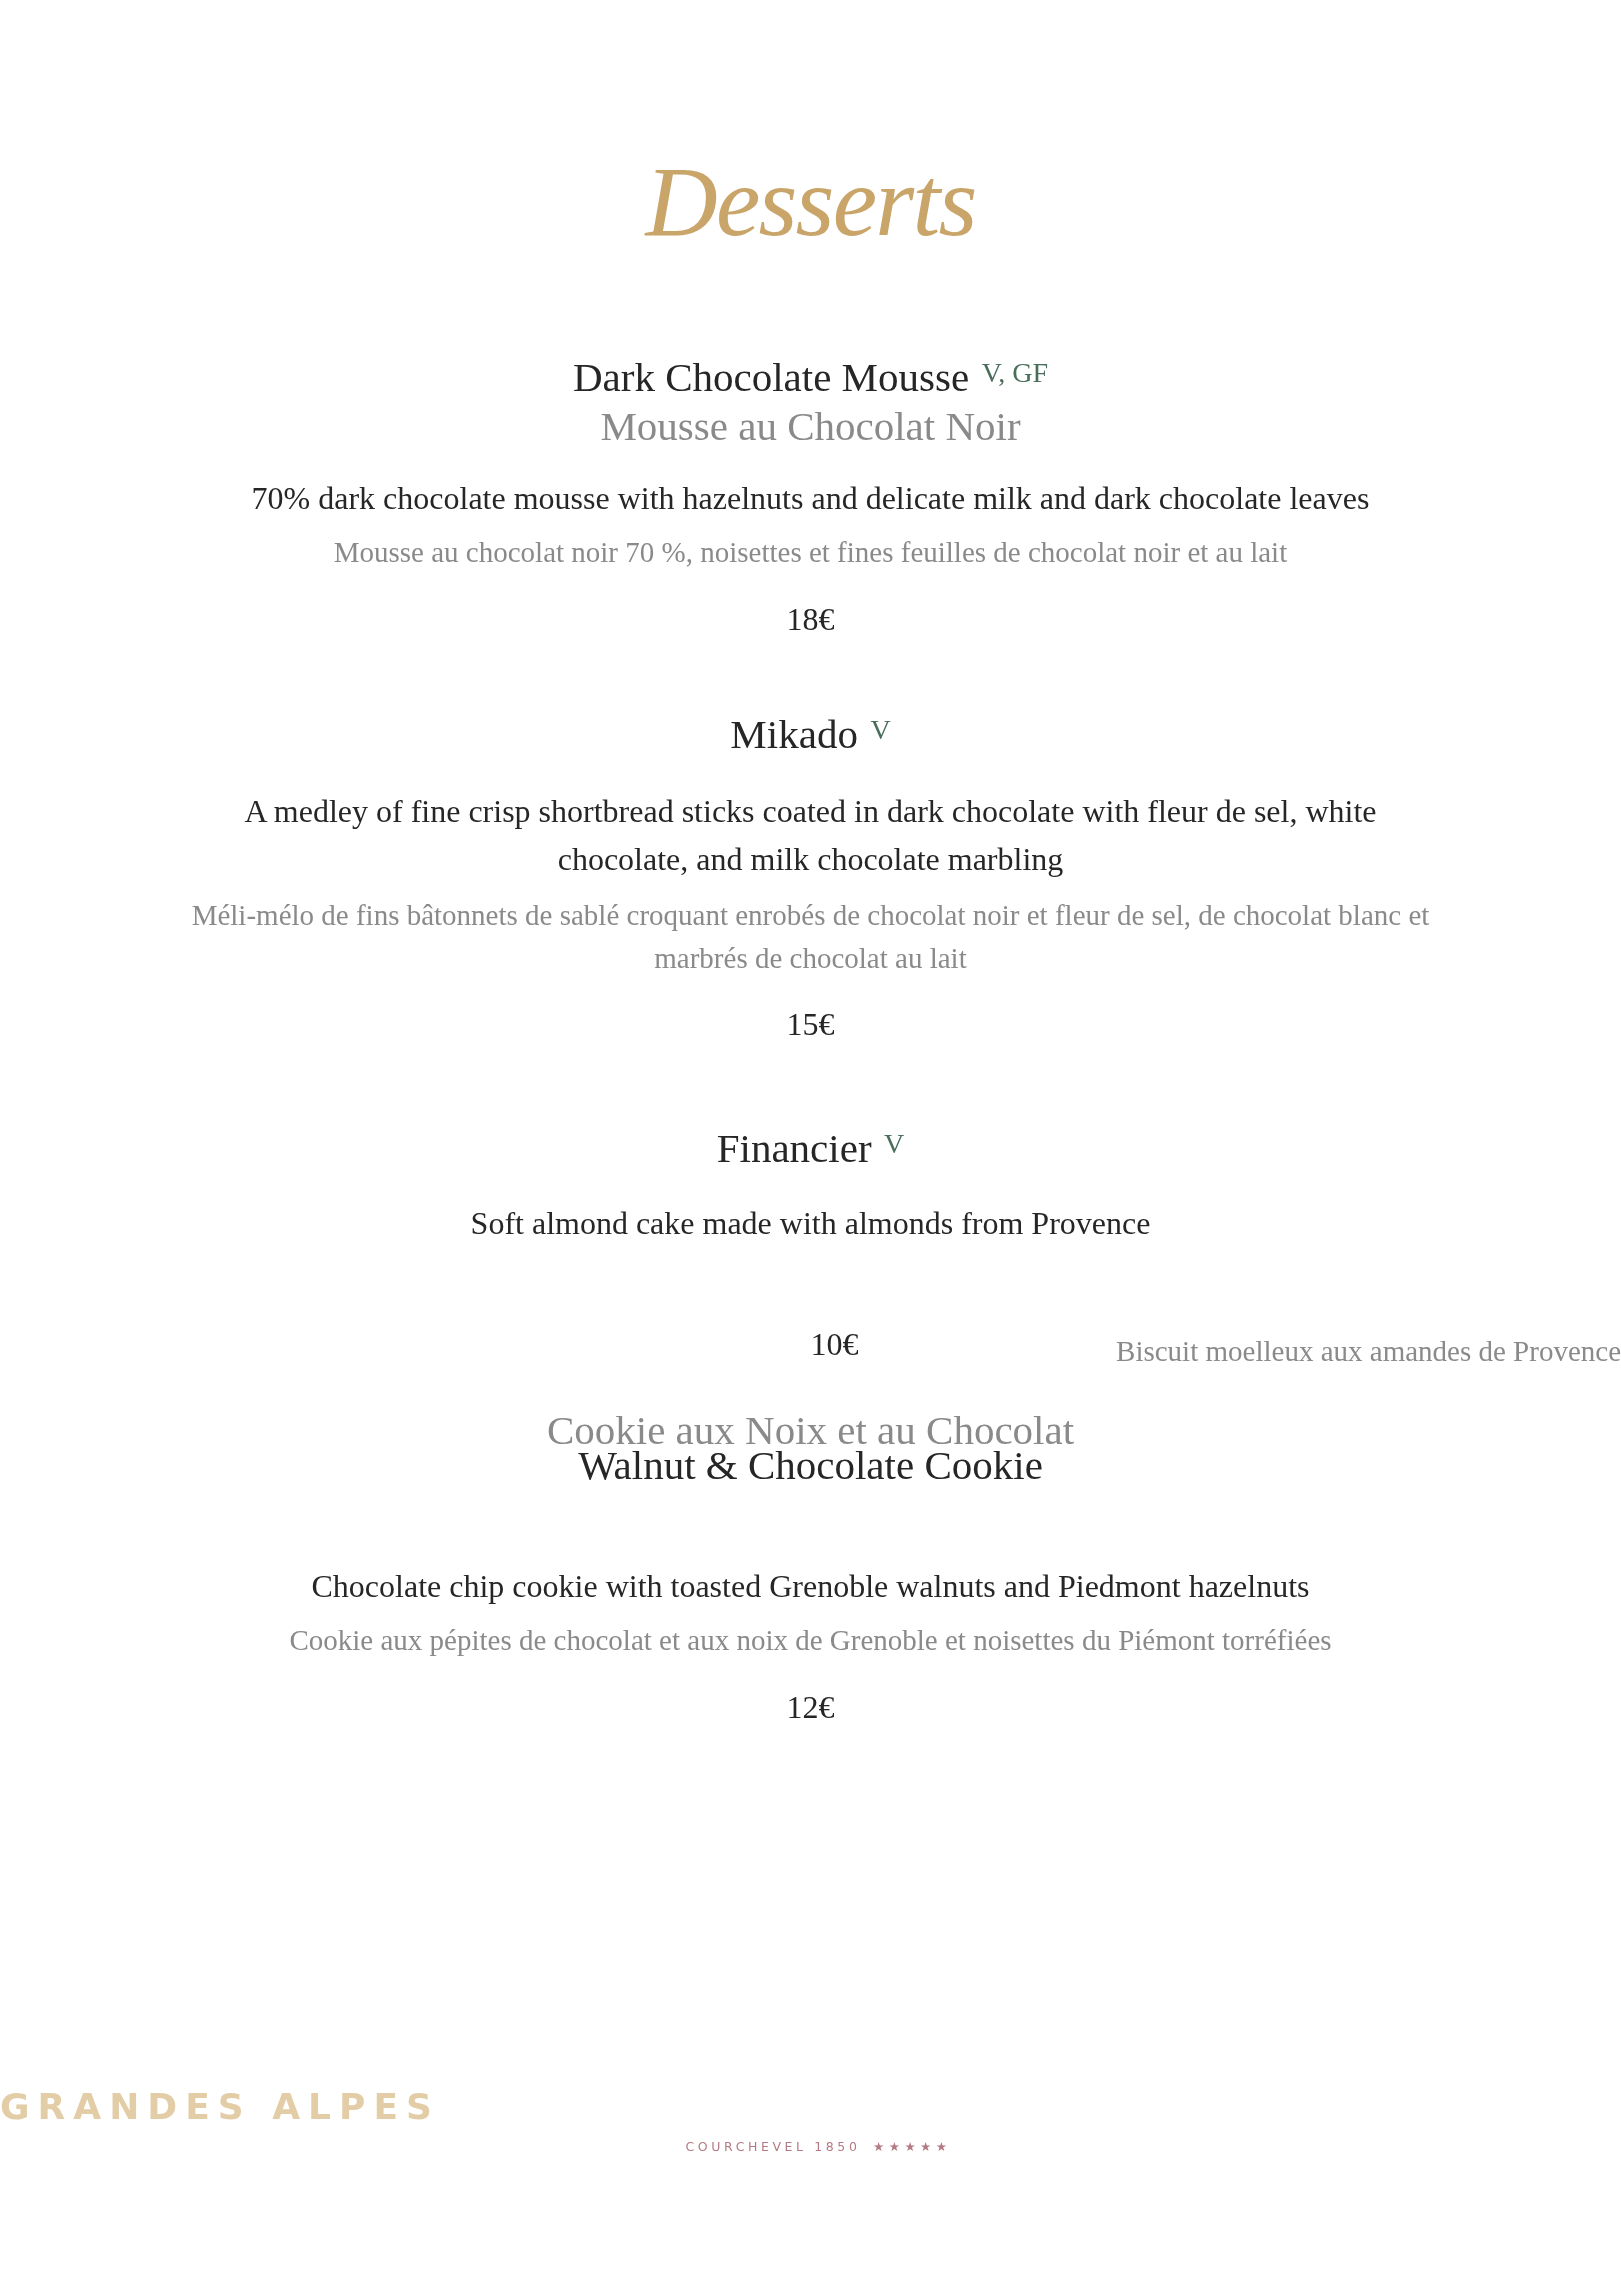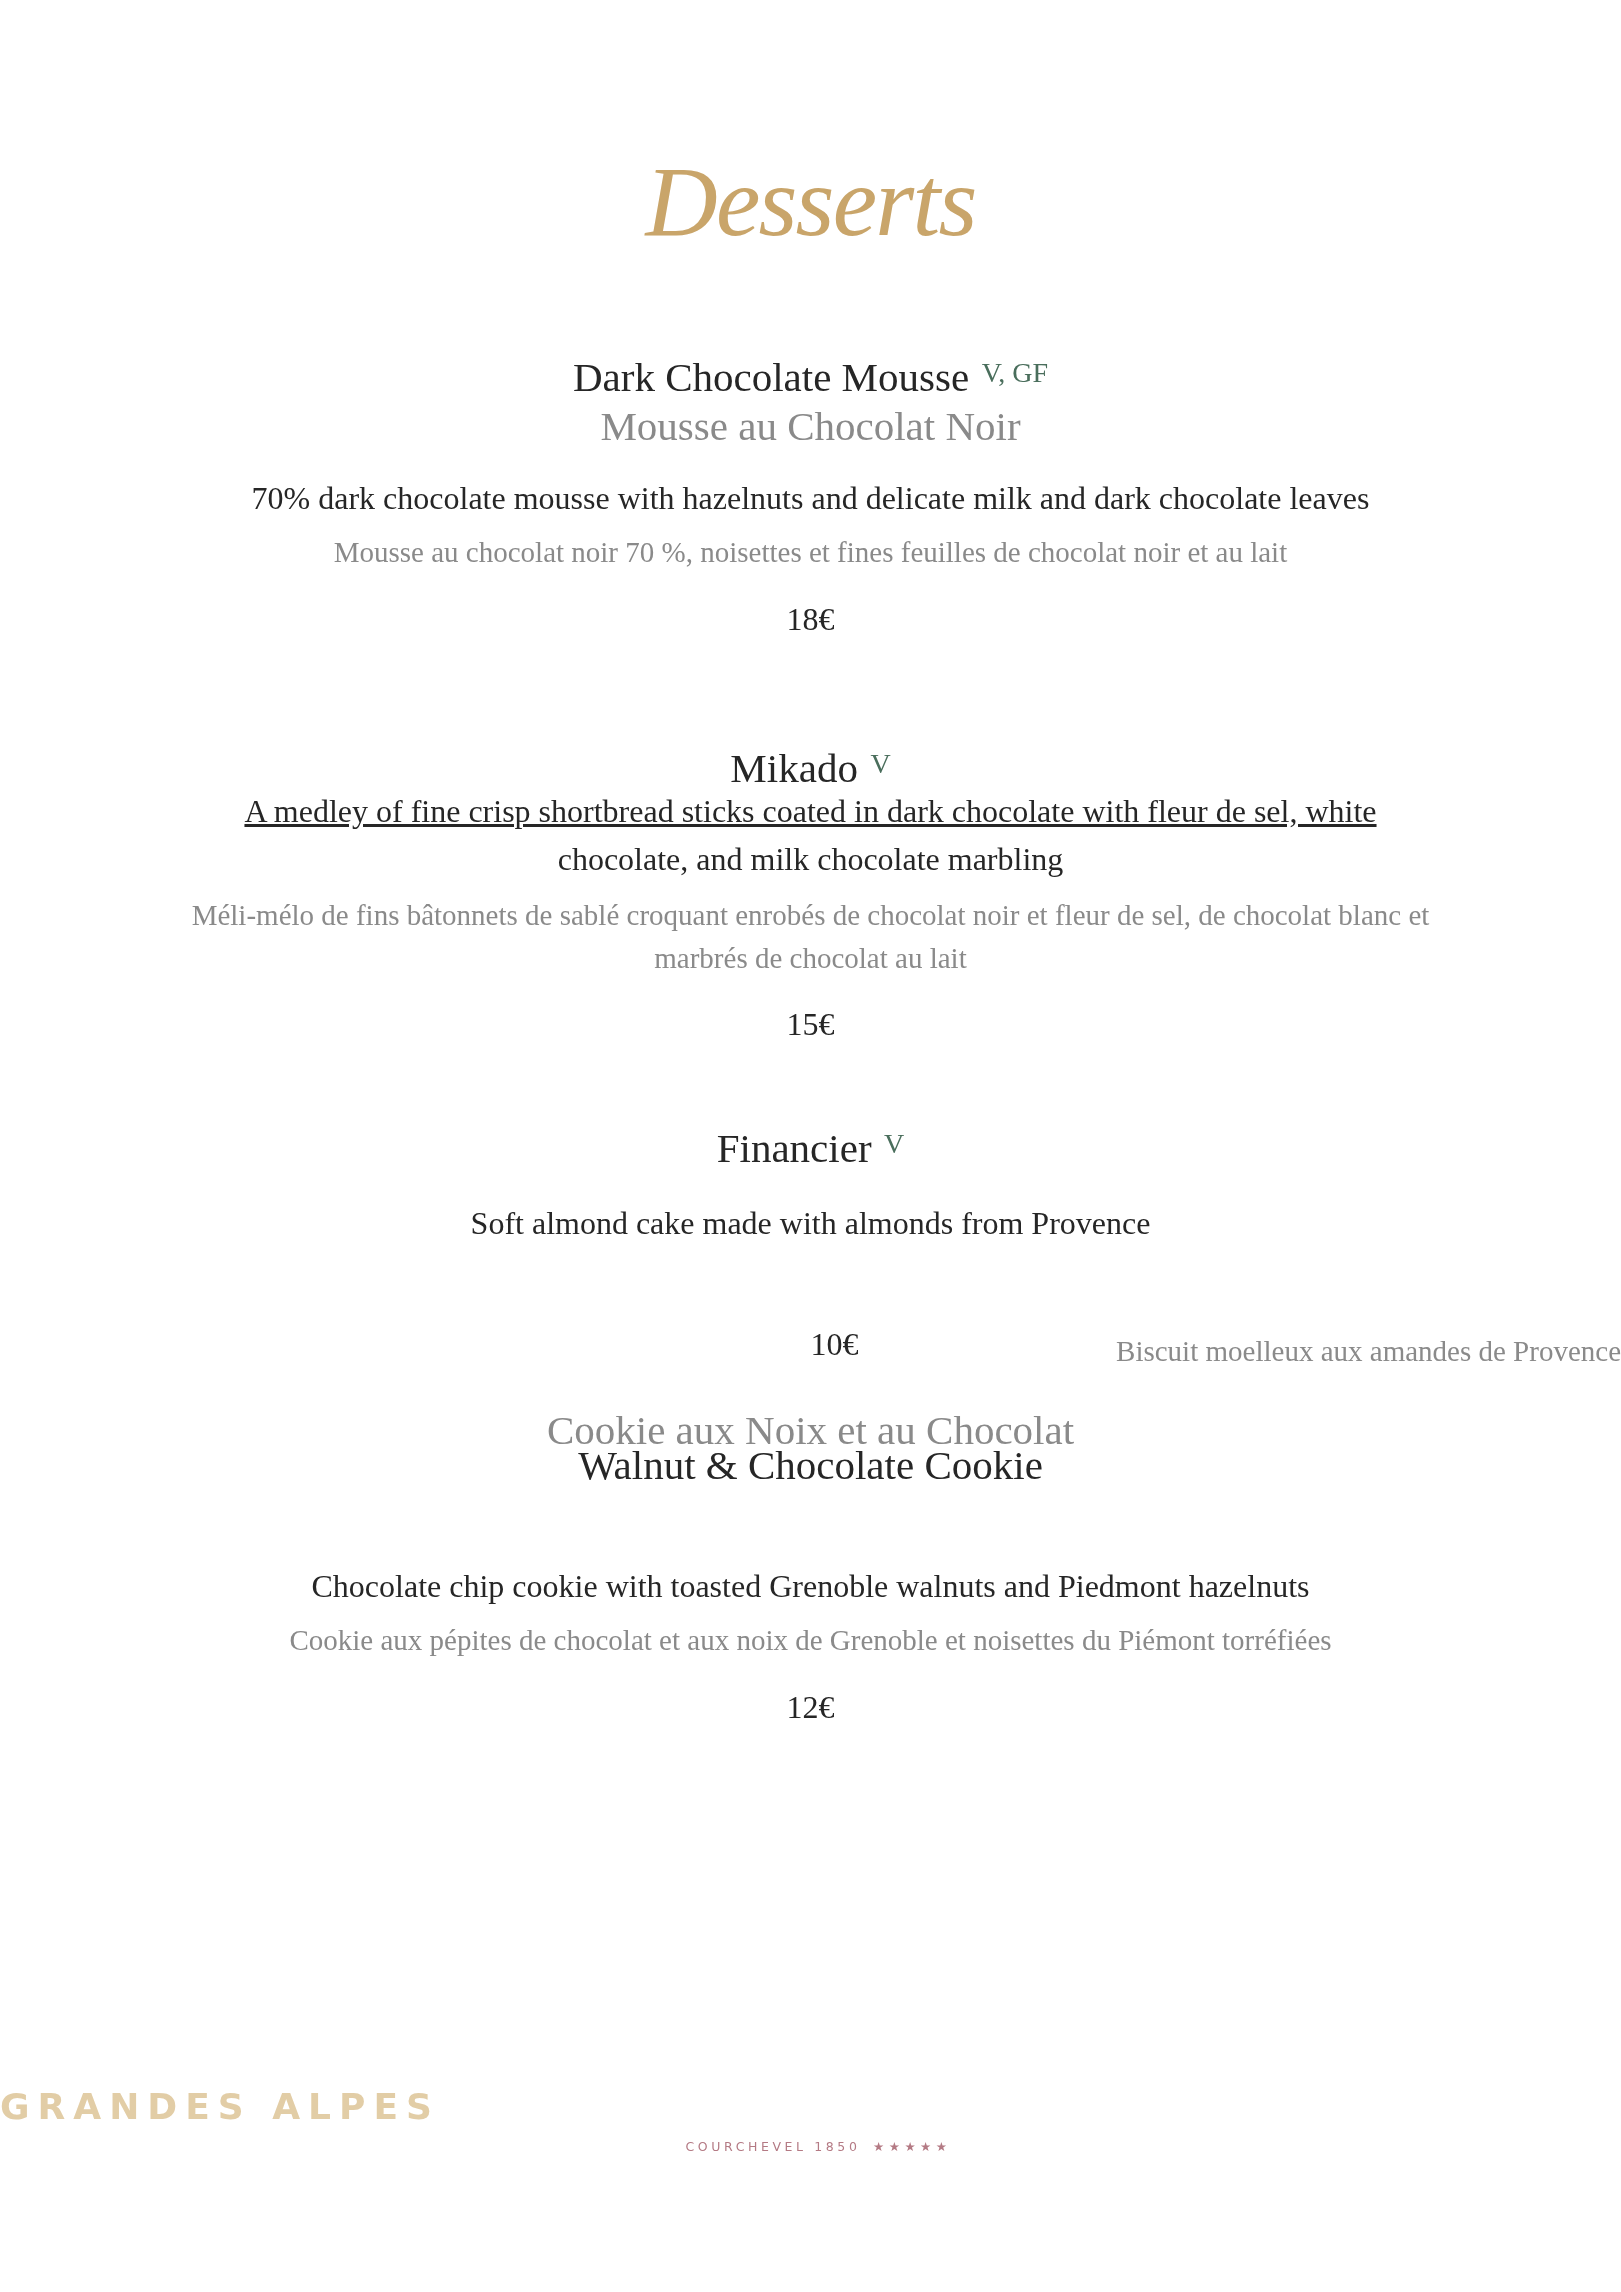--- a/index.html
+++ b/index.html
@@ -45,24 +45,24 @@
   <div class="heading">Desserts</div>
 
   <div class="row title" style="top:357px;">
     <span>Dark Chocolate Mousse</span><span class="tag">V, GF</span>
   </div>
   <div class="row subtitle" style="top:406px;">Mousse au Chocolat Noir</div>
   <div class="row desc" style="top:482px;">70% dark chocolate mousse with hazelnuts and delicate milk and dark chocolate leaves</div>
   <div class="row desc-fr" style="top:538px;">Mousse au chocolat noir 70 %, noisettes et fines feuilles de chocolat noir et au lait</div>
   <div class="row price" style="top:603px;">18€</div>
 
-  <div class="row title" style="top:748px;text-align:center;">
+  <div class="row title" style="top:714px;text-align:center;">
     <span>Mikado</span><span class="tag">V</span>
   </div>
-  <div class="row desc" style="top:795px;text-decoration:underline;">A medley of fine crisp shortbread sticks coated in dark chocolate with fleur de sel, white</div>
+  <div class="row desc" style="top:795px;">A medley of fine crisp shortbread sticks coated in dark chocolate with fleur de sel, white</div>
   <div class="row desc" style="top:843px;">chocolate, and milk chocolate marbling</div>
   <div class="row desc-fr" style="top:901px;">Méli-mélo de fins bâtonnets de sablé croquant enrobés de chocolat noir et fleur de sel, de chocolat blanc et</div>
   <div class="row desc-fr" style="top:944px;">marbrés de chocolat au lait</div>
   <div class="row price" style="top:1008px;text-align:center;">15€</div>
 
   <div class="row title" style="top:1128px;">
     <span>Financier</span><span class="tag">V</span>
   </div>
   <div class="row desc" style="top:1207px;">Soft almond cake made with almonds from Provence</div>
   <div class="row desc-fr" style="top:1337px;text-align:right;">Biscuit moelleux aux amandes de Provence</div>

